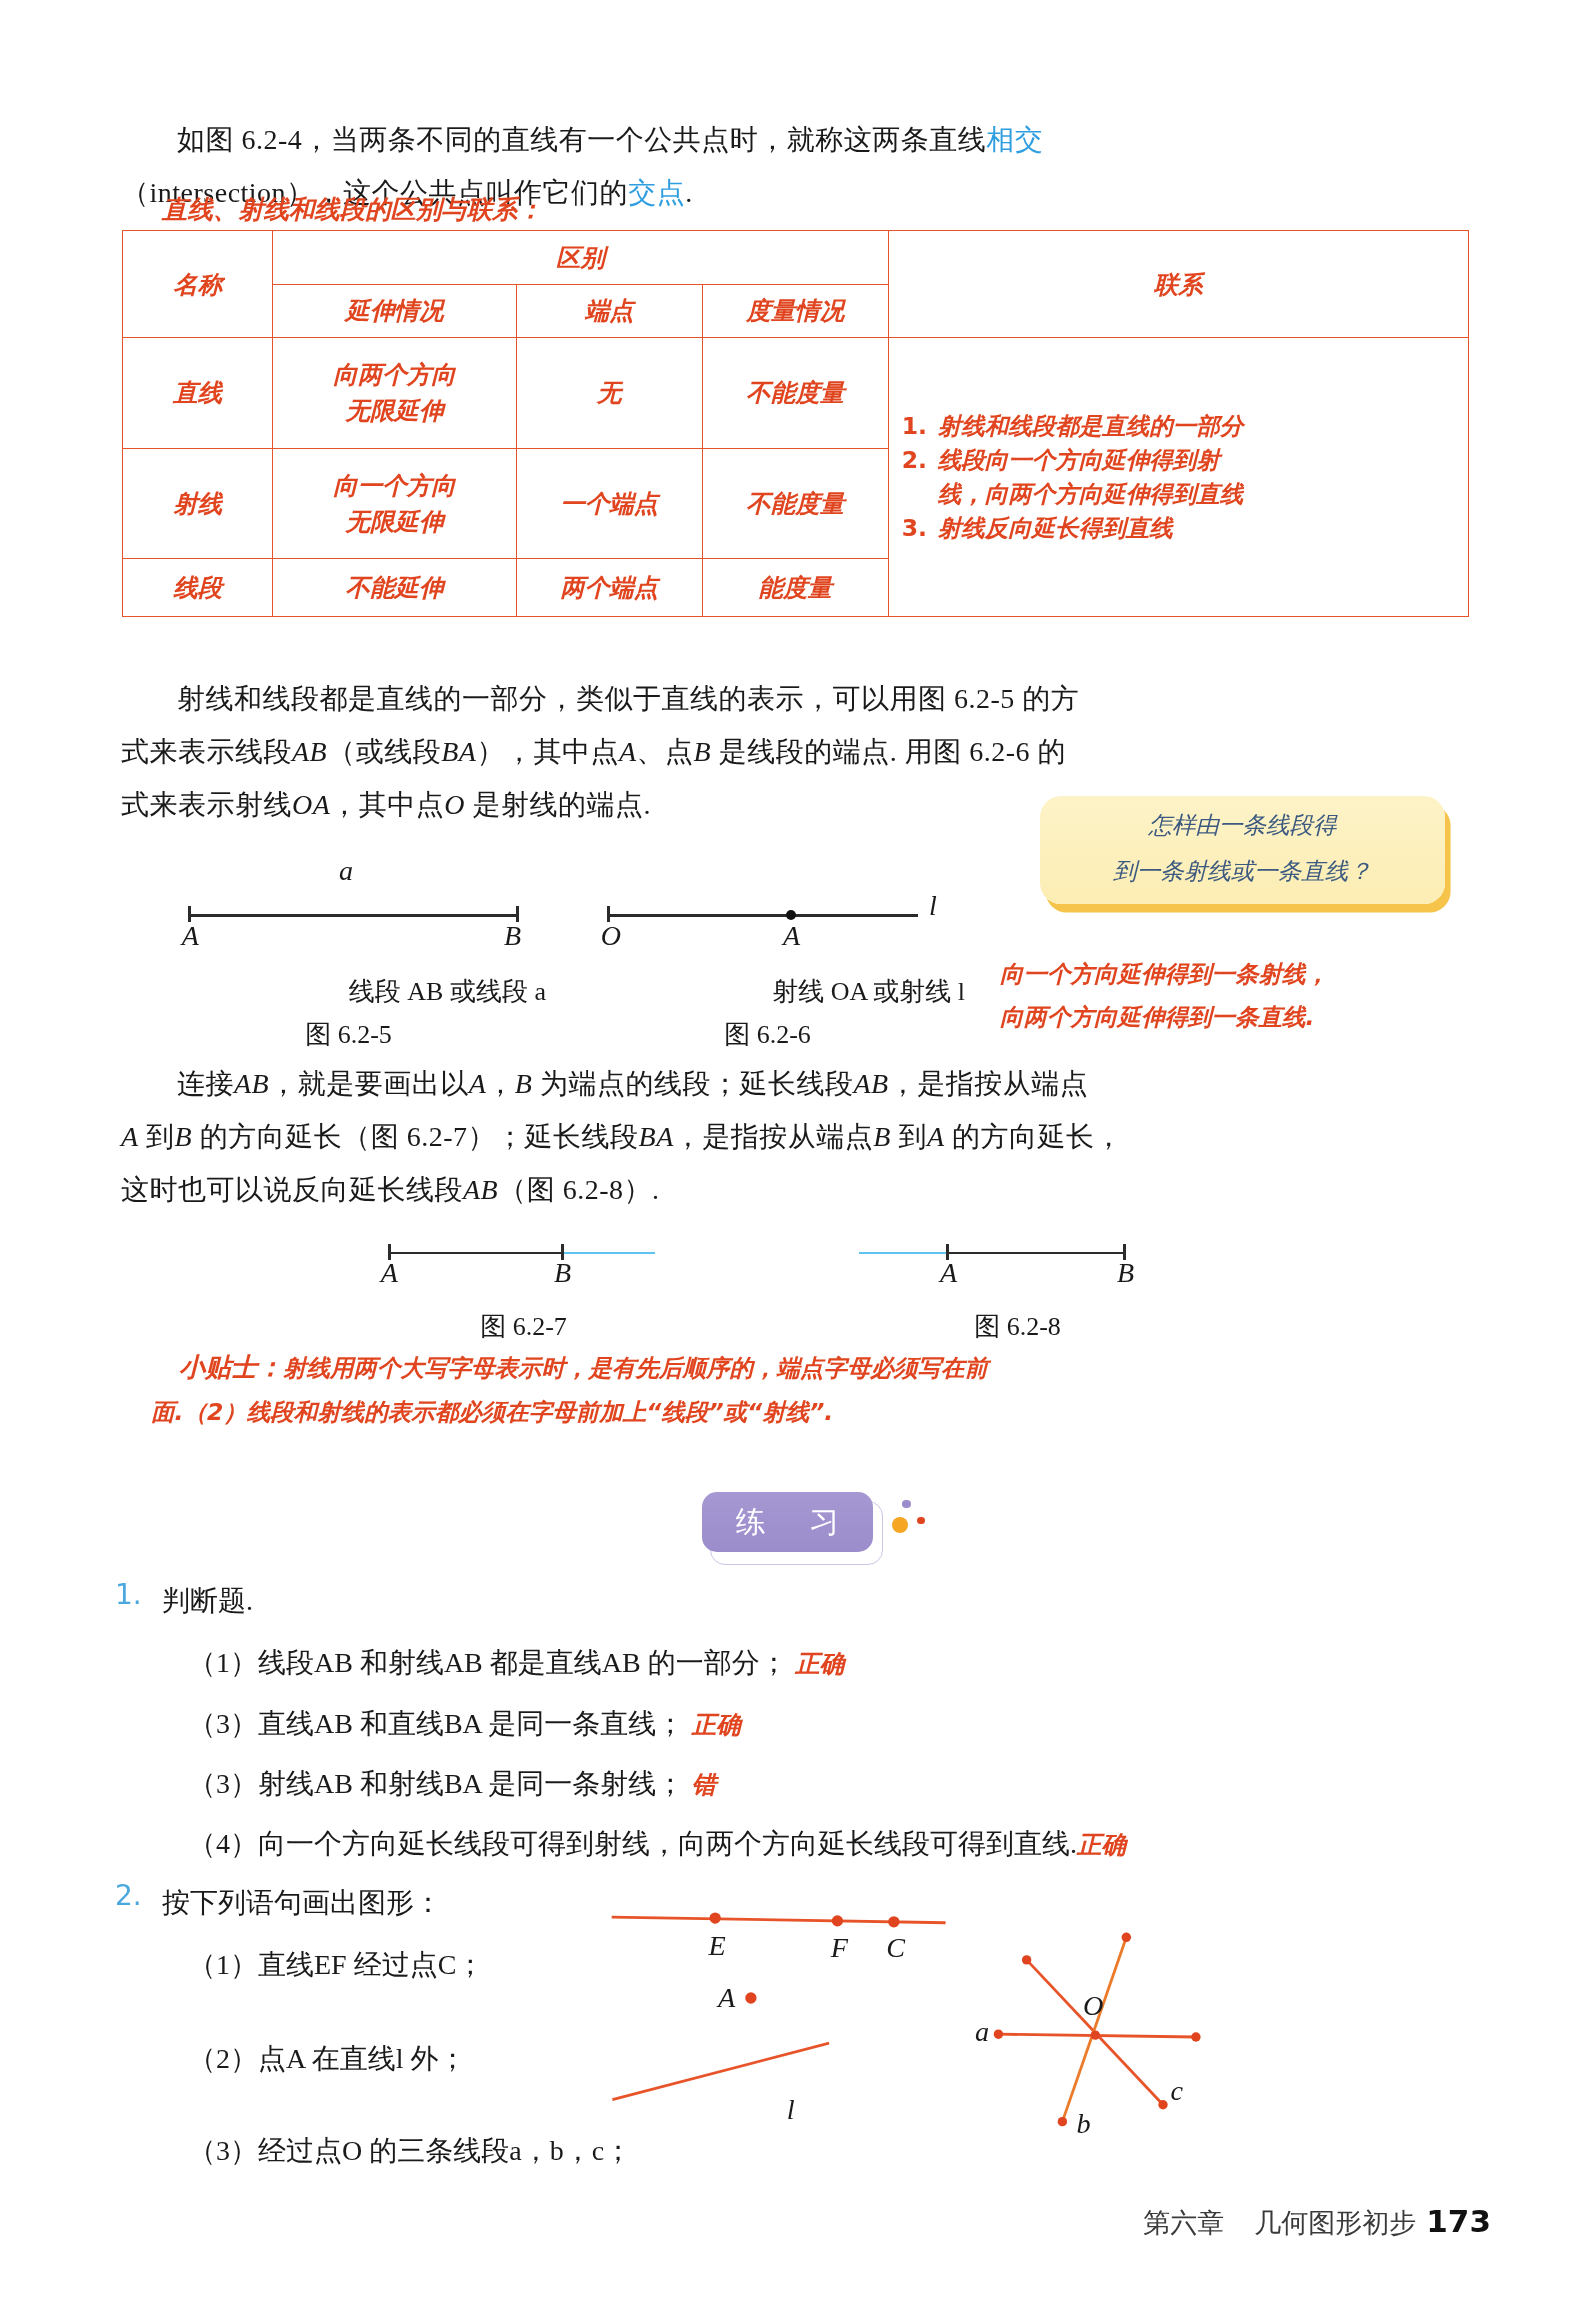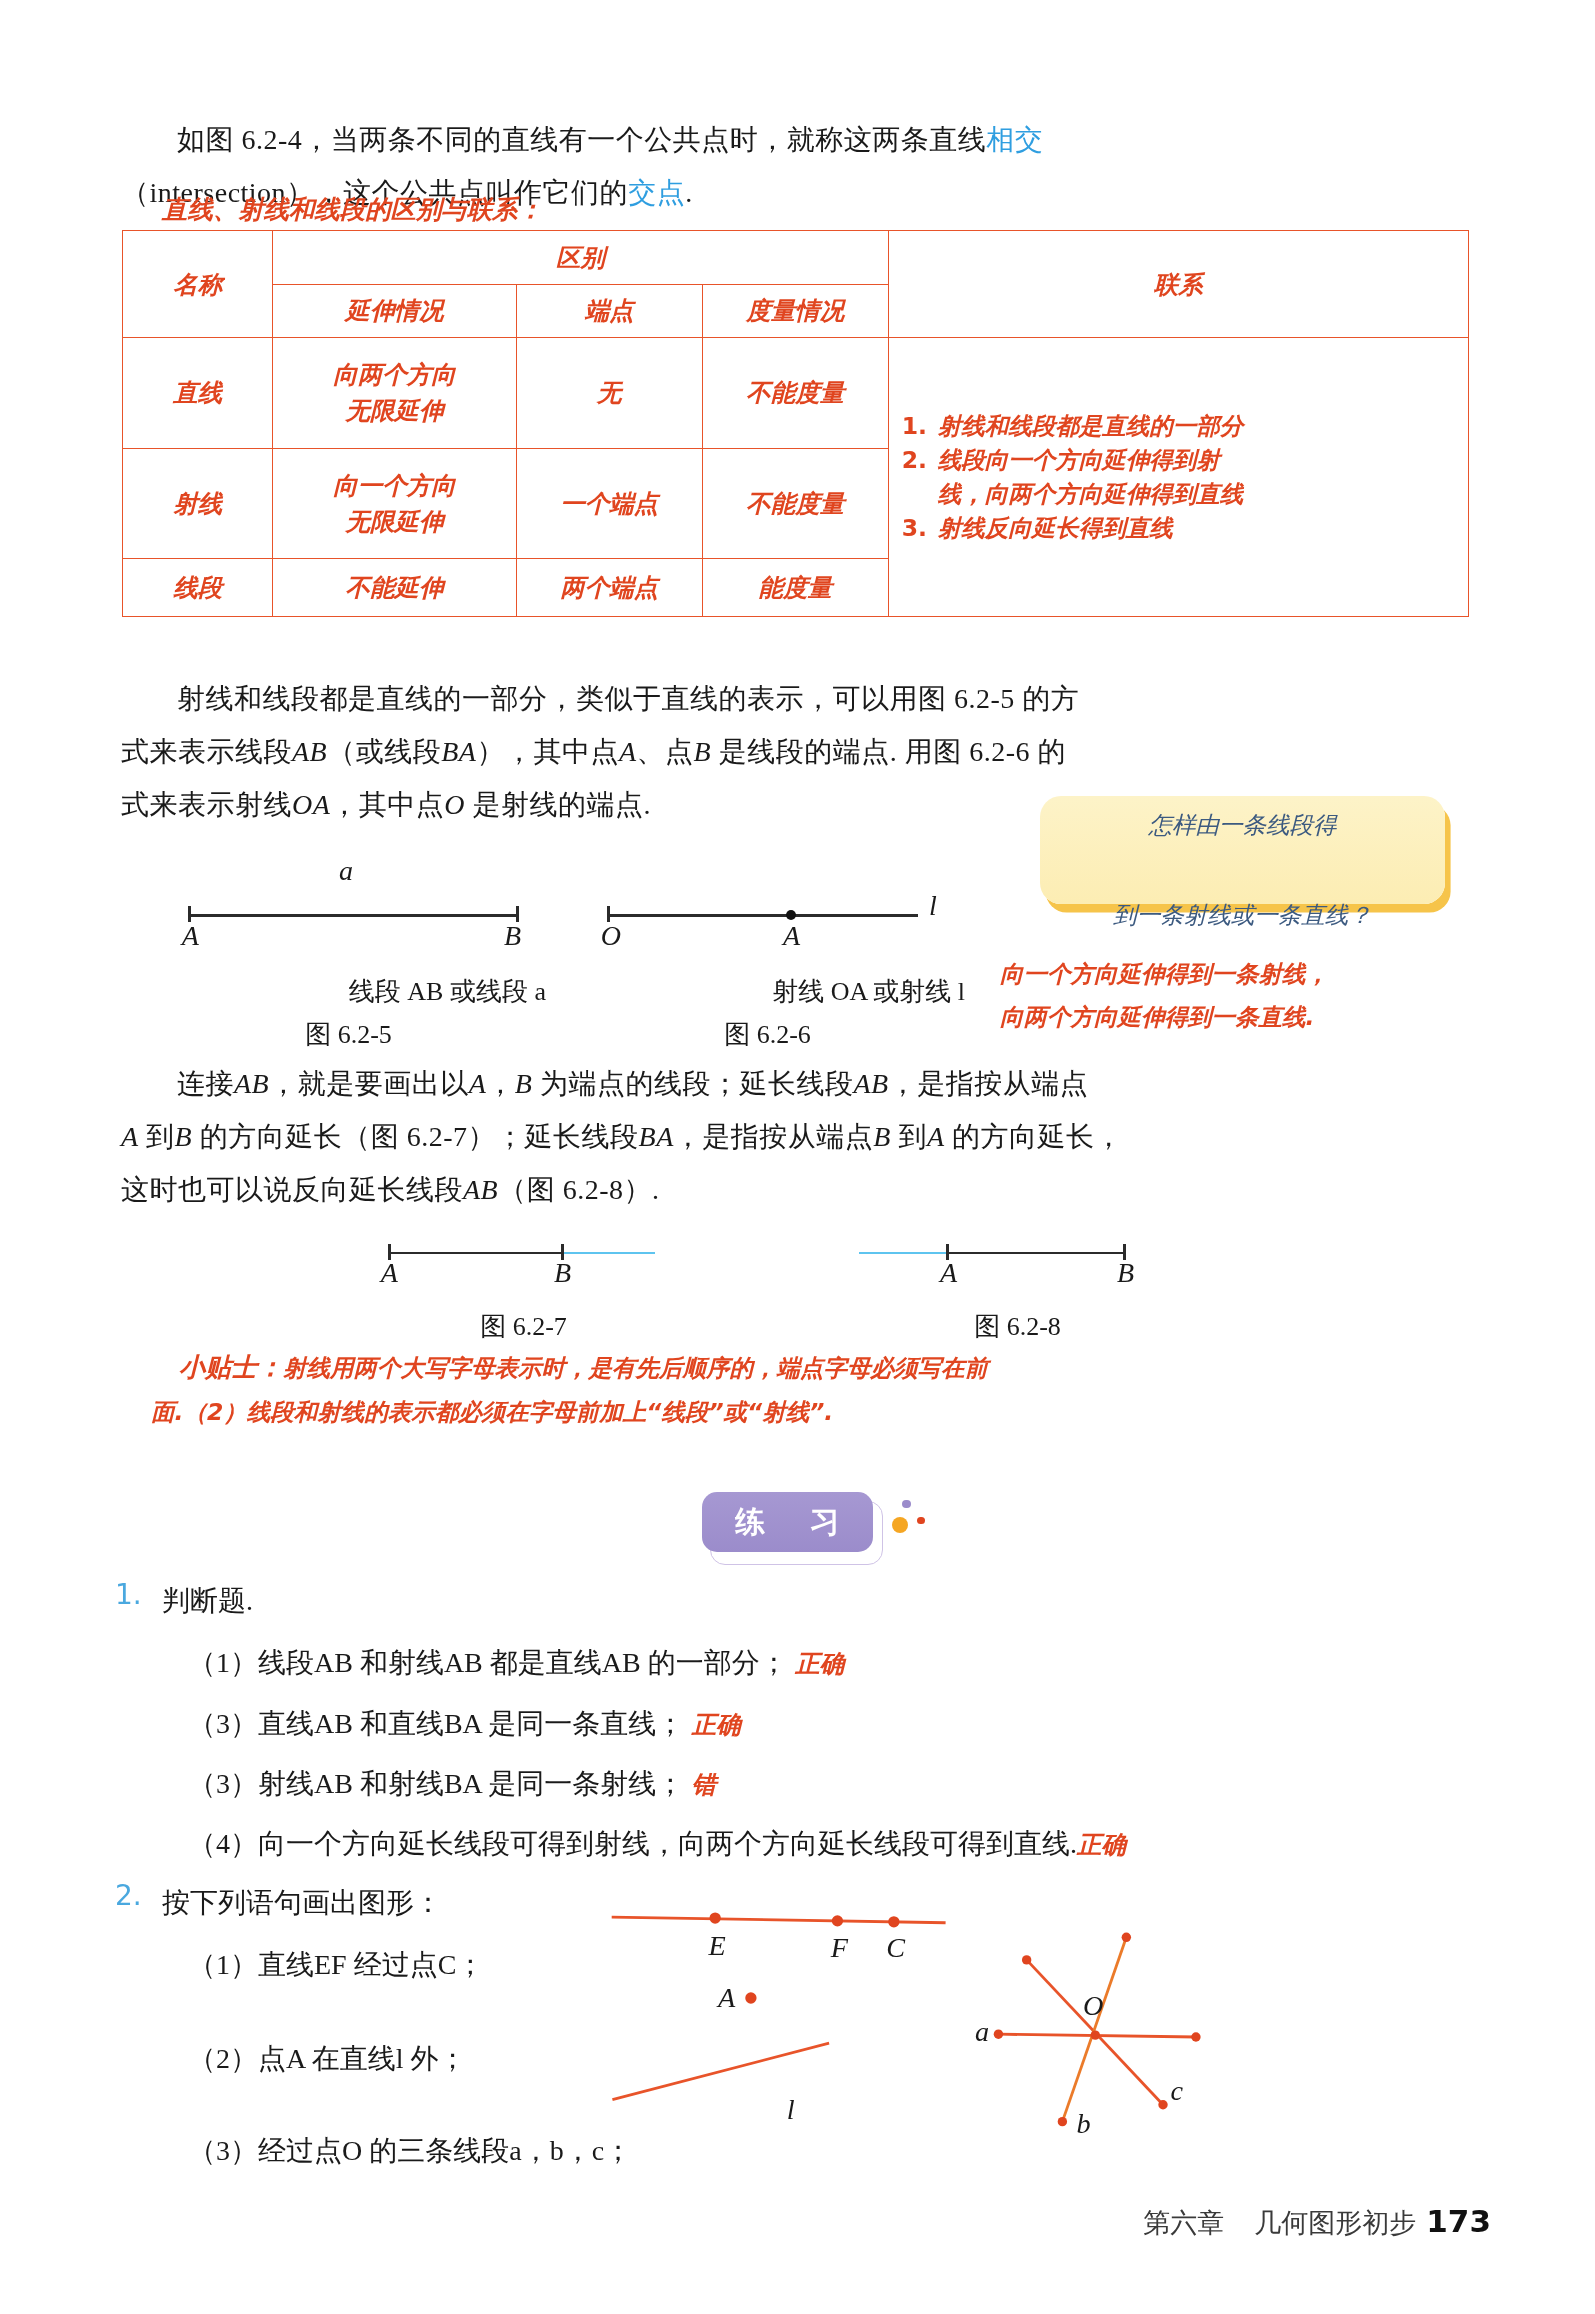--- a/index.html
+++ b/index.html
@@ -79,21 +79,21 @@
     color:#3c5a80;
     font-family:"DejaVu Sans", sans-serif;
     font-style:italic;
     font-size:23.5px;
     line-height:45px;
     text-align:center;
     padding-top:7.5px;
     box-sizing:border-box;
   }
   #callout .l1{display:block;font-family:Liberation Mono, monospace;}
-  #callout .l2{display:block;margin-top:44px;}
+  #callout .l2{display:block;}
 
   
   .figwrap{position:absolute;}
   .fig-caption{
     text-align:right;font-size:26px;line-height:43px;
   }
   .fig-num{text-align:center;font-size:26px;}
 
   .seg-line{position:absolute;height:2.8px;background:#2b2b2b;}
   .tick{position:absolute;width:2.8px;height:16px;background:#2b2b2b;}
@@ -127,21 +127,21 @@
   #practice-badge .back{
     position:absolute;left:7.5px;top:9.4px;width:171px;height:62px;
     border:1.9px solid #cfc3e6;border-radius:15px;background:#fff;
   }
   #practice-badge .front{
     position:absolute;left:0;top:0;width:171px;height:60px;
     border-radius:15px;
     background:linear-gradient(180deg,#a698d2 0%,#9b8ccb 100%);
     color:#fff;
     font-family:"DejaVu Sans", sans-serif;
-    font-size:30px;font-weight:700;
+    font-size:30px;font-weight:400;
     letter-spacing:17px;
     text-align:center;
     line-height:60px;
     text-indent:17px;
   }
   .dot-orange{position:absolute;left:190px;top:24.5px;width:16px;height:16px;border-radius:50%;background:#f5a623;}
   .dot-purple{position:absolute;left:200px;top:7.5px;width:8.5px;height:8.5px;border-radius:50%;background:#9b8ccb;}
   .dot-red{position:absolute;left:215px;top:24.5px;width:7.5px;height:7.5px;border-radius:50%;background:#e0451f;}
 
   

